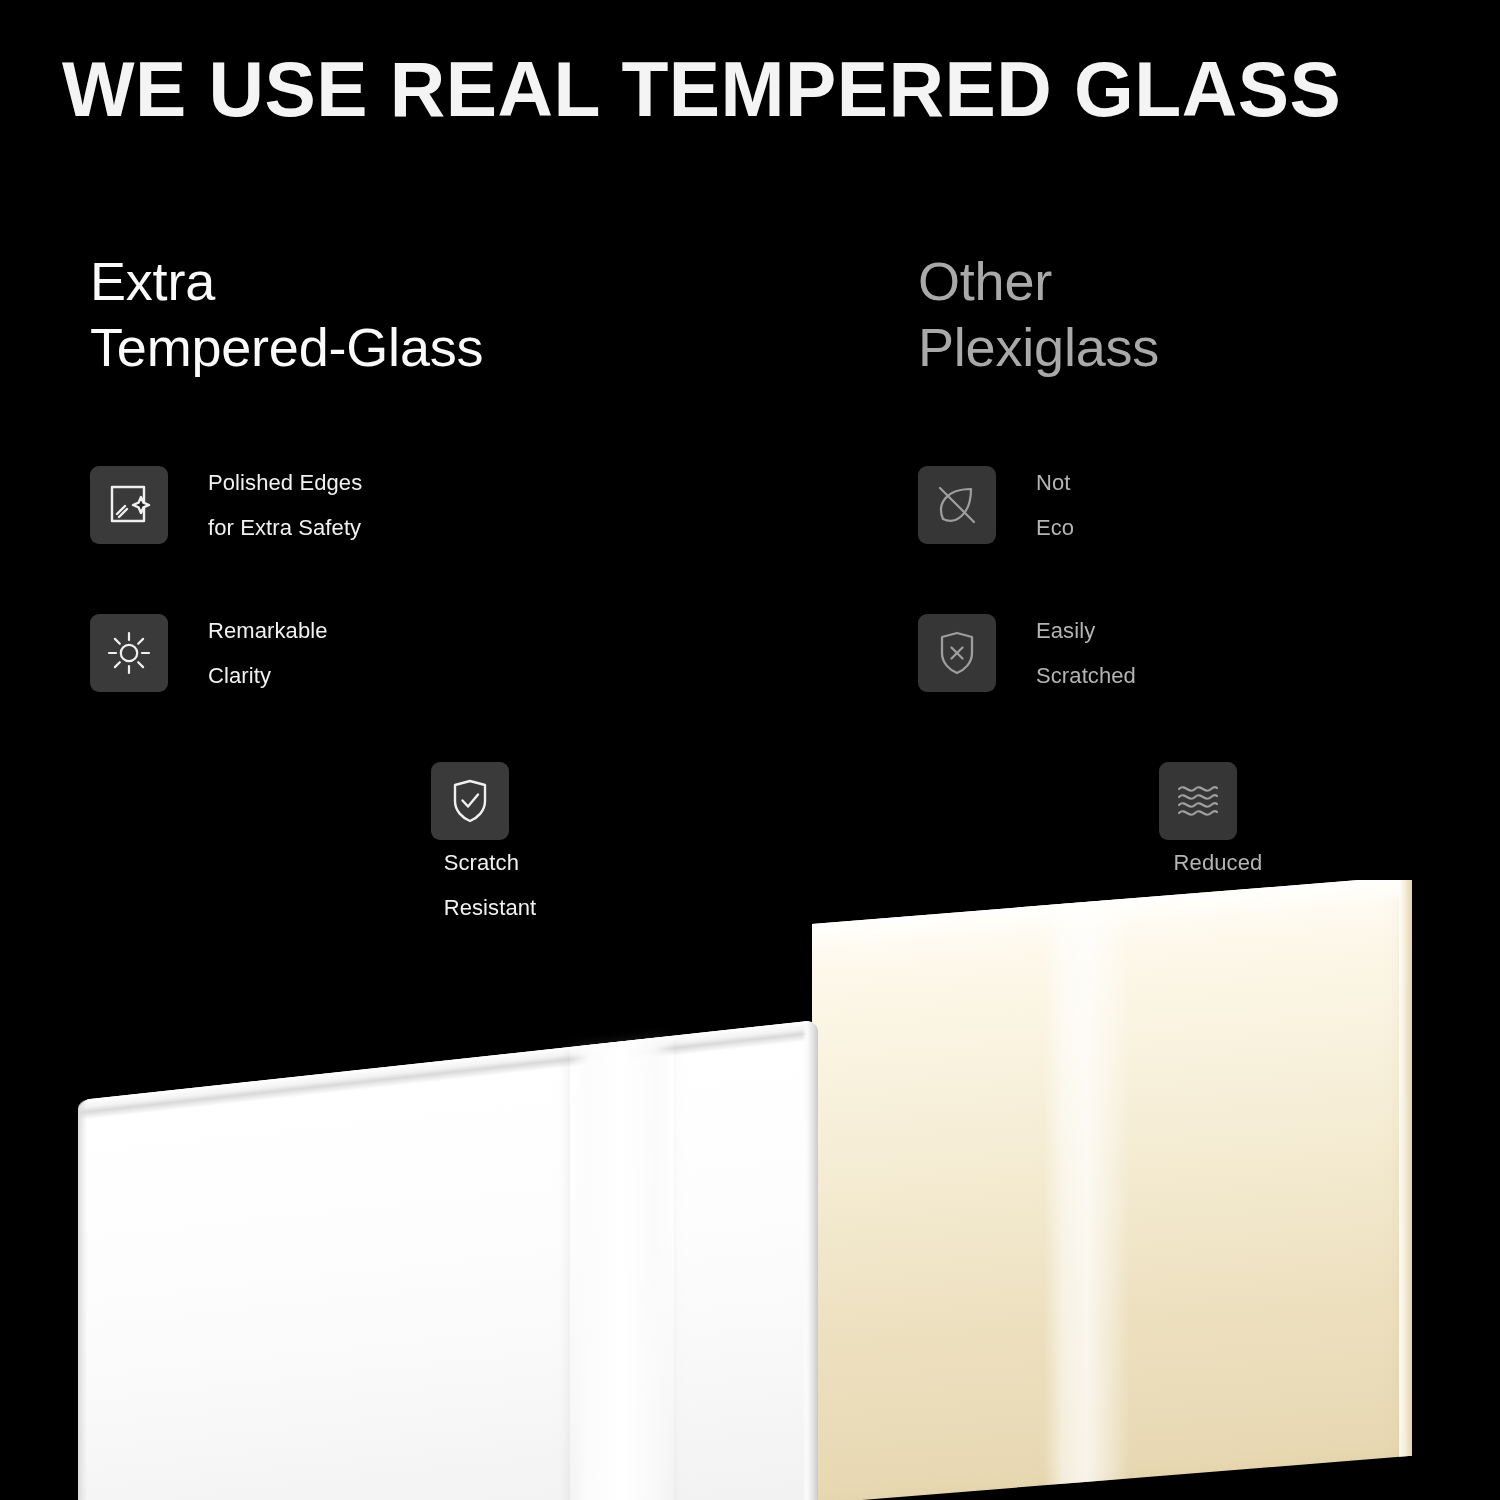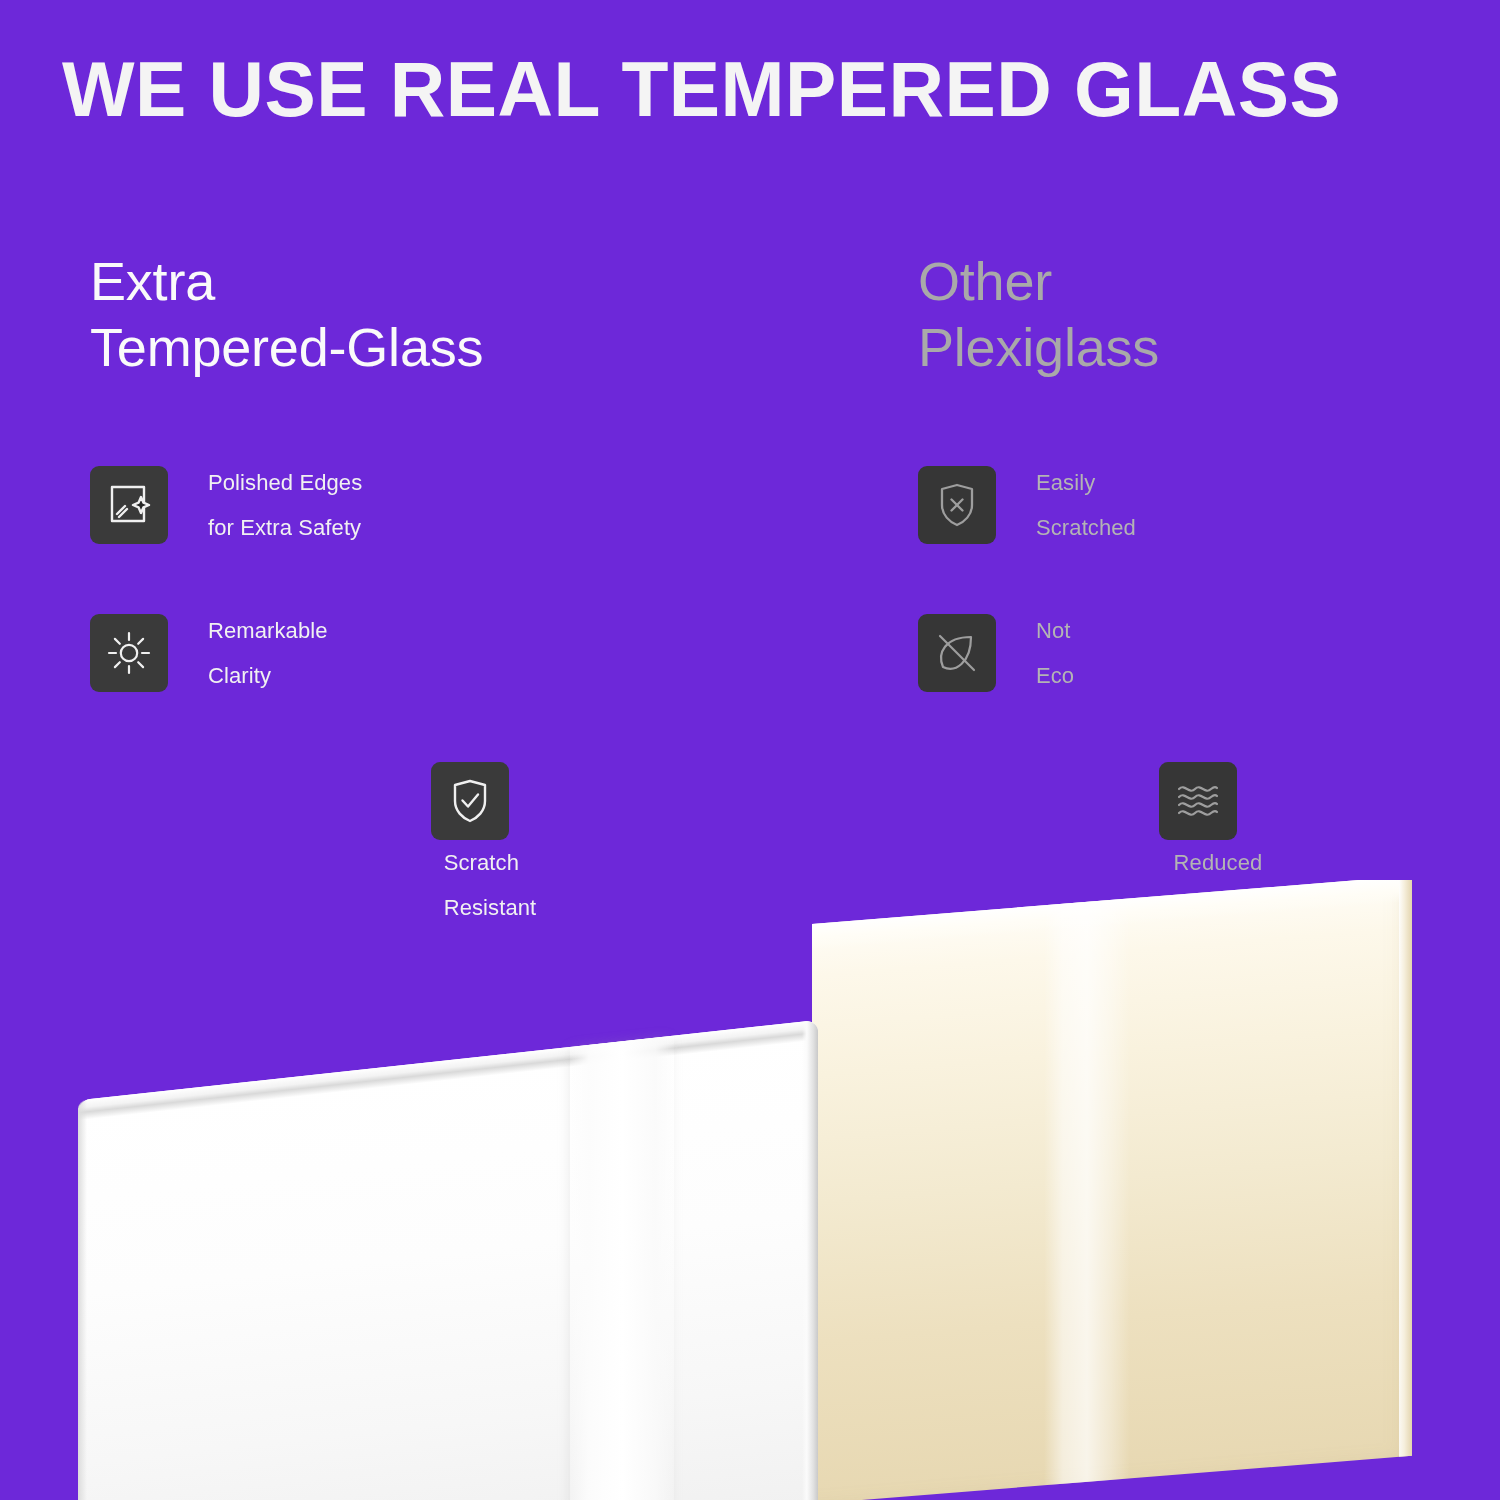--- a/index.html
+++ b/index.html
@@ -4,21 +4,21 @@
 <style>
   html, body {
     margin: 0;
     padding: 0;
     background: #1e1e1e;
   }
   .stage {
     position: relative;
     width: 1500px;
     height: 1500px;
-    background: #6d28d9;
+    background: #000000;
     overflow: hidden;
     font-family: "Liberation Sans", sans-serif;
     -webkit-font-smoothing: antialiased;
   }
 
   
   .headline {
     position: absolute;
     left: 62px;
     top: 42px;
@@ -276,39 +276,39 @@
   </div>
 
   <div class="column col-right">
     <div class="col-title">Other
 Plexiglass</div>
 
     <div class="features">
 
       <div class="feature-row">
         <div class="icon-tile">
+          <svg width="48" height="48" viewBox="0 0 48 48" fill="none" stroke="#9e9e9e" stroke-width="2.2" stroke-linecap="round" stroke-linejoin="round">
+            <path d="M10 38 C4 24 12 8 38 8 C38 34 22 44 10 38 Z"></path>
+            <path d="M7 7 L41 41"></path>
+          </svg>
+        </div>
+        <div class="feature-label">Not
+Eco</div>
+      </div>
+
+      <div class="feature-row">
+        <div class="icon-tile">
           <svg width="48" height="48" viewBox="0 0 48 48" fill="none" stroke="#9e9e9e" stroke-width="2.3" stroke-linecap="round" stroke-linejoin="round">
             <path d="M24 4 L39 8 V24 C39 34 31.5 41 24 44 C16.5 41 9 34 9 24 V8 Z"></path>
             <path d="M18.5 18.5 L29.5 29.5"></path>
             <path d="M29.5 18.5 L18.5 29.5"></path>
           </svg>
         </div>
         <div class="feature-label">Easily
 Scratched</div>
-      </div>
-
-      <div class="feature-row">
-        <div class="icon-tile">
-          <svg width="48" height="48" viewBox="0 0 48 48" fill="none" stroke="#9e9e9e" stroke-width="2.2" stroke-linecap="round" stroke-linejoin="round">
-            <path d="M10 38 C4 24 12 8 38 8 C38 34 22 44 10 38 Z"></path>
-            <path d="M7 7 L41 41"></path>
-          </svg>
-        </div>
-        <div class="feature-label">Not
-Eco</div>
       </div>
 
       <div class="feature-row">
         <div class="icon-tile">
           <svg width="48" height="48" viewBox="0 0 48 48" fill="none" stroke="#9e9e9e" stroke-width="2.2" stroke-linecap="round">
             <path d="M5 12 C11 6 15 18 21 12 C27 6 31 18 37 12 C40 9.5 42 10 43 11"></path>
             <path d="M5 20 C11 14 15 26 21 20 C27 14 31 26 37 20 C40 17.5 42 18 43 19"></path>
             <path d="M5 28 C11 22 15 34 21 28 C27 22 31 34 37 28 C40 25.5 42 26 43 27"></path>
             <path d="M5 36 C11 30 15 42 21 36 C27 30 31 42 37 36 C40 33.5 42 34 43 35"></path>
           </svg>

